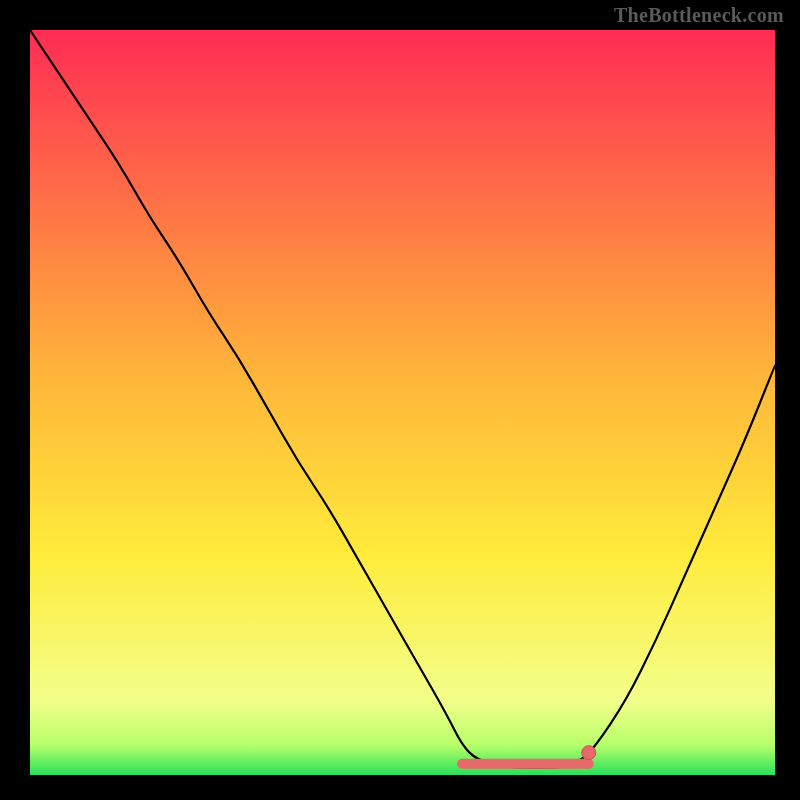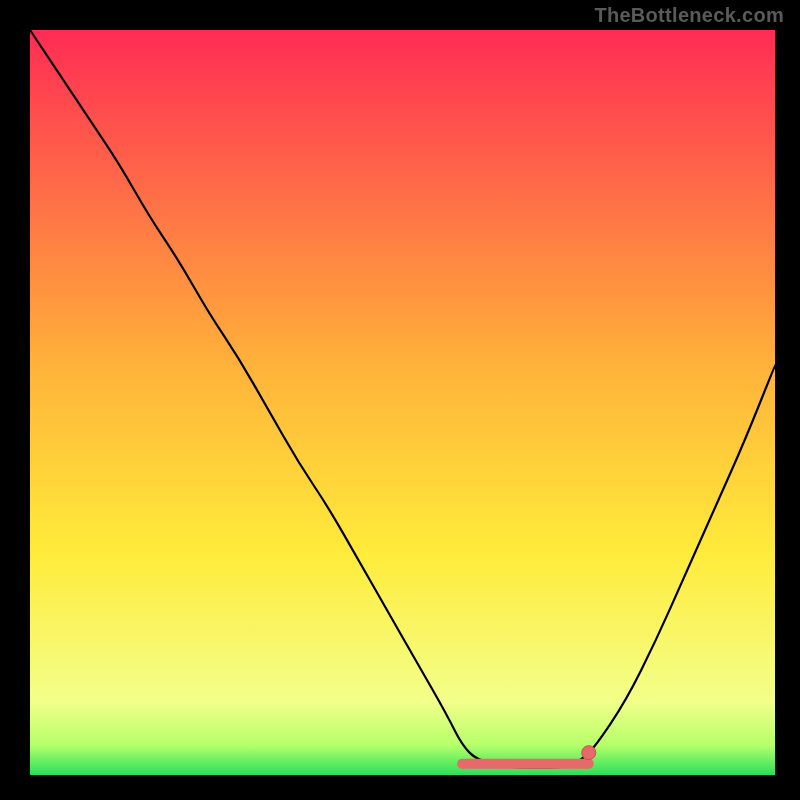--- a/index.html
+++ b/index.html
@@ -17,21 +17,21 @@
   }
   svg {
     position: absolute;
     top: 0;
     left: 0;
   }
   .watermark {
     position: absolute;
     top: 4px;
     right: 16px;
-    font-family: Liberation Sans, sans-serif;
+    font-family: Liberation Serif, serif;
     font-size: 20px;
     font-weight: bold;
     color: #5a5a5a;
     letter-spacing: 0.3px;
   }
 </style>
 </head>
 <body>
 
 <div class="stage">

